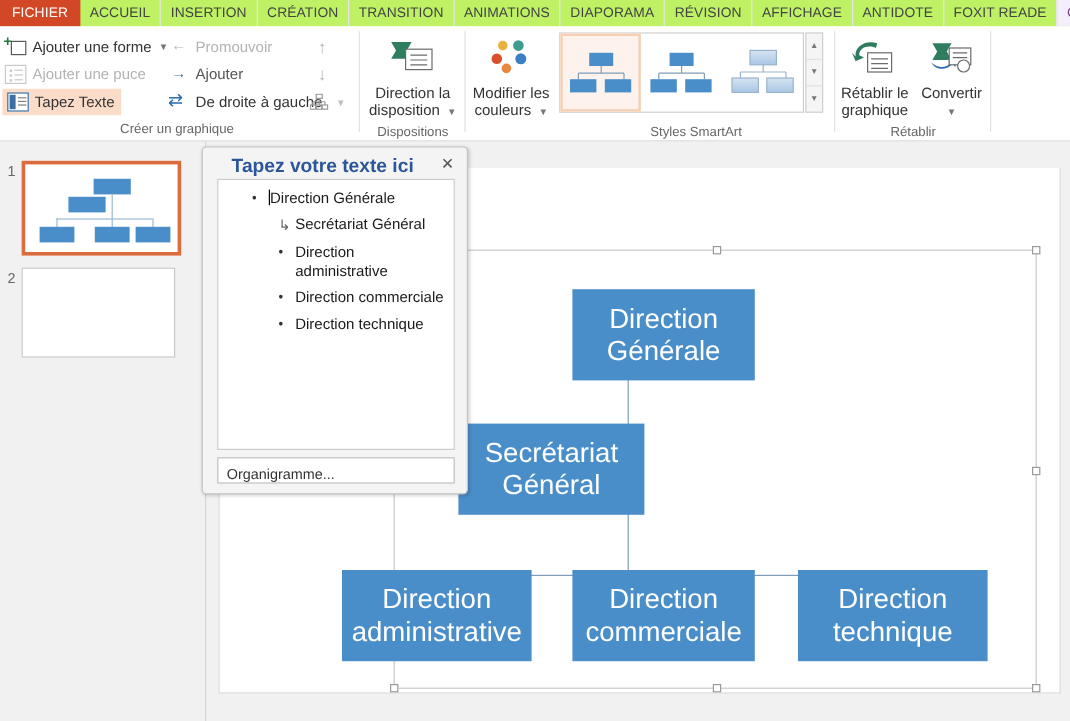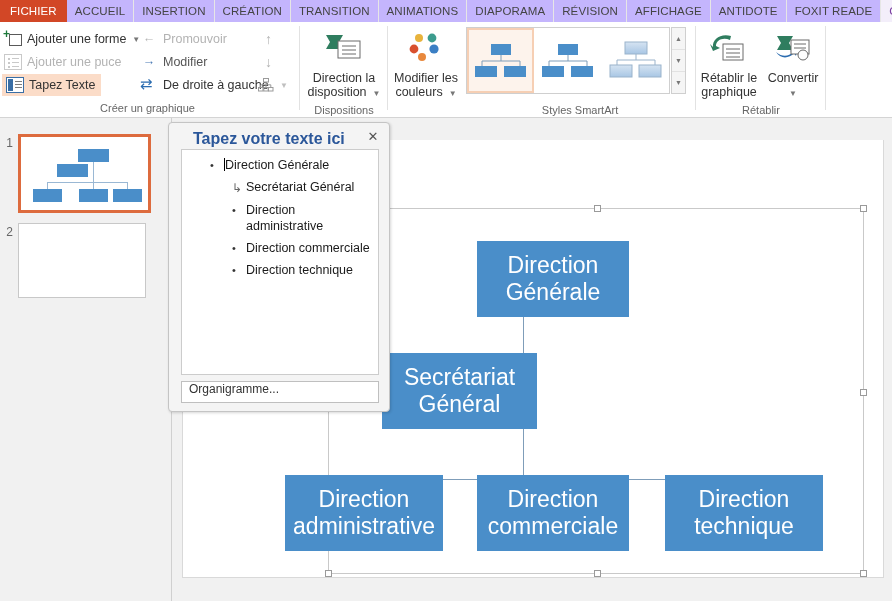--- a/index.html
+++ b/index.html
@@ -7,21 +7,21 @@
     width: 892px; height: 601px;
     background: #ffffff;
     font-family: "Liberation Sans", sans-serif;
     overflow: hidden;
   }
   #app { position: relative; width: 892px; height: 601px; background:#fff; }
 
   
   .tabbar {
     position: absolute; top: 0; left: 0; width: 892px; height: 22px;
-    background: #c4b5fd;
+    background: #bef264;
     display: flex; align-items: stretch;
     font-size: 11.5px;
   }
   .tab {
     display: flex; align-items: center; justify-content: center;
     padding: 0 8px; color: #444; letter-spacing: .1px;
     border-right: 1px solid #e6e6e6;
     white-space: nowrap; cursor: default;
   }
   .tab.file { background: #d24726; color:#fff; font-weight: normal; border-right:none; padding:0 10px; }
@@ -139,21 +139,21 @@
   }
   .tp-li { display:flex; margin-bottom:7px; line-height:1.22; }
   .tp-li.l1 { padding-left:22px; }
   .tp-li.l2 { padding-left:44px; }
   .tp-mark { flex:0 0 auto; width:14px; color:#333; font-size:11px; line-height:1.35; }
   .tp-mark.sub { font-size:12px; color:#666; }
   .tp-txt { flex:1 1 auto; }
   .tp-foot {
     position:absolute; left:12px; bottom:8px; width:198px; height:22px;
     background:#fff; border:1px solid #bfbfbf;
-    display:flex; align-items:flex-start; padding-left:7px;
+    display:flex; align-items:flex-end; padding-left:7px;
     font-size:12px; color:#333;
   }
 </style>
 </head>
 <body>
 
 <div id="app">
 
   <div class="tabbar">
     <div class="tab file">
@@ -215,21 +215,21 @@
         <span class="cmd-lbl">Tapez Texte</span>
       </div>
 
       <div class="cmdrow dis" style="left:140px; top:6px;">
         <span class="cmd-ico" style="text-align:center;color:#b3b3b3;">←</span>
         <span class="cmd-lbl">Promouvoir</span>
       </div>
 
       <div class="cmdrow" style="left:140px; top:29px;">
         <span class="cmd-ico" style="text-align:center;color:#4a7ab5;">→</span>
-        <span class="cmd-lbl" style="color:#555;">Modifier</span>
+        <span class="cmd-lbl" style="color:#555;">Ajouter</span>
       </div>
 
       <div class="cmdrow" style="left:140px; top:52px;">
         <span class="cmd-ico" style="color:#2b6cb0;font-size:15px;line-height:14px;">⇄</span>
         <span class="cmd-lbl">De droite à gauche</span>
       </div>
 
       <div class="cmdrow dis" style="left:265px; top:6px;">
         <span class="arr">↑</span>
       </div>

